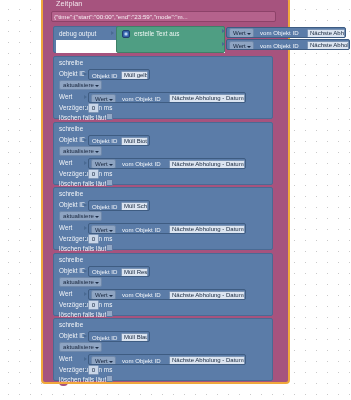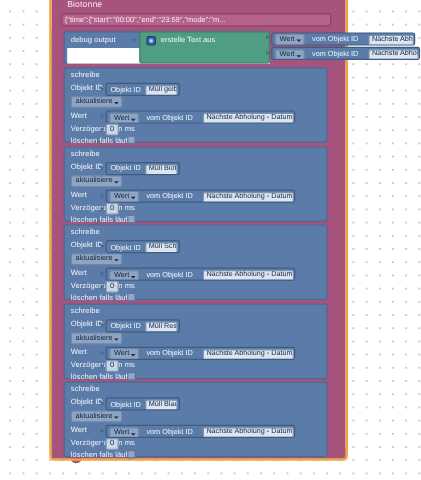--- a/index.html
+++ b/index.html
@@ -266,21 +266,21 @@
     background: #ffffff;
     z-index: 6;
   }
 </style>
 </head>
 <body>
 
 <div id="canvas">
 
   <div id="schedule-block">
-    <div class="sched-title">Biotonne</div>
+    <div class="sched-title">Zeitplan</div>
     <div class="sched-field">{"time":{"start":"00:00","end":"23:59","mode":"m...</div>
     <div class="sched-spine"></div>
     <div class="sched-foot"></div>
     <div class="sched-foot-notch"></div>
   </div>
   <div id="schedule-halo"></div>
 
   <div class="blk blk-debug">
     <div class="row-label" style="left:5px; top:3px;">debug output</div>
     <div class="dd" style="left:5px; top:15px;">info</div>

